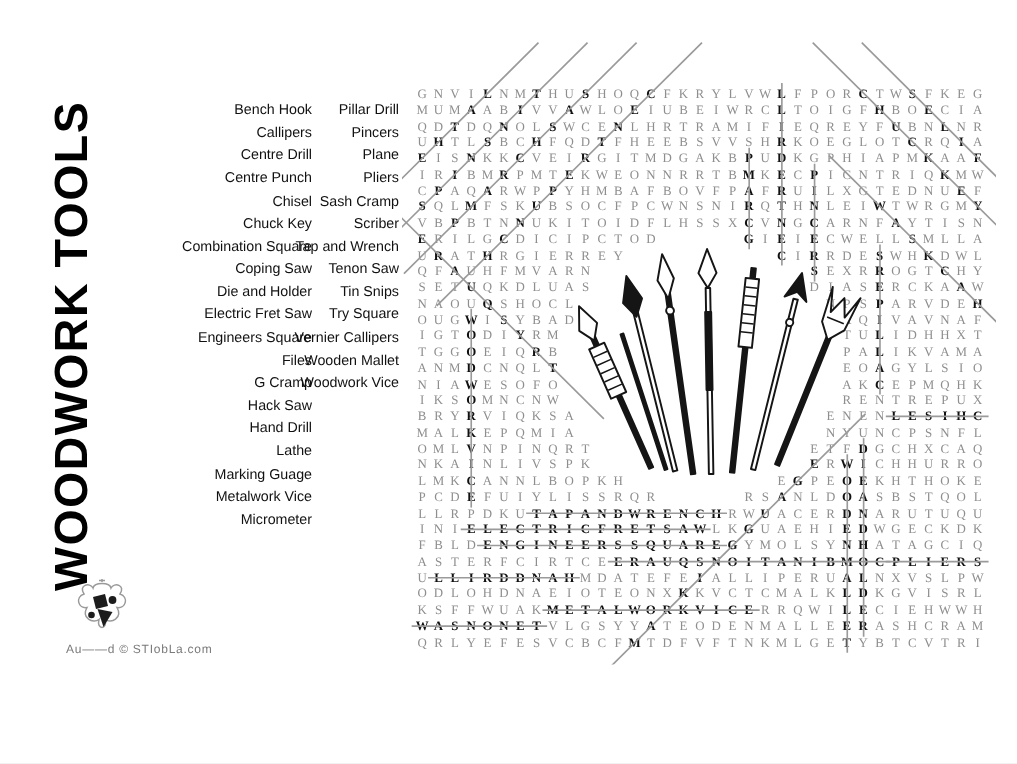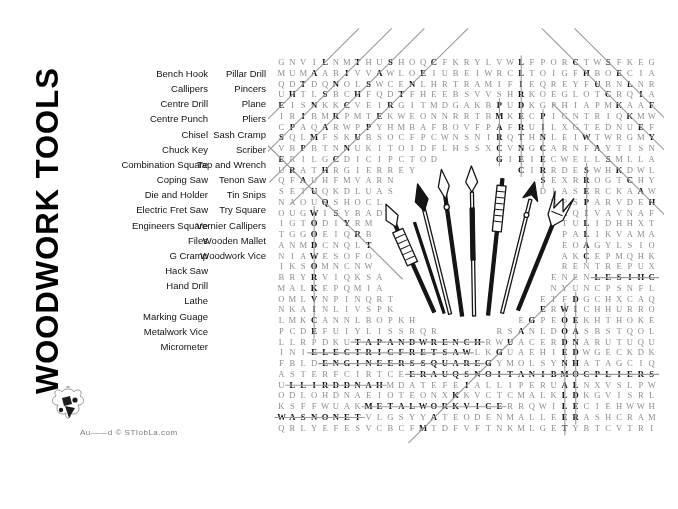--- a/index.html
+++ b/index.html
@@ -16,21 +16,21 @@
   
   #grid{position:absolute;left:276px;top:57px;display:grid;
         grid-template-columns:repeat(35,10.9px);grid-auto-rows:10.76px;}
   .cell{font-family:"Liberation Serif",serif;font-size:8.6px;line-height:10.76px;
         text-align:center;color:#8e8e8e;}
   .cell.hit{color:#101010;font-weight:bold;}
   
   #strokes,#art{position:absolute;left:0;top:0;pointer-events:none;}
   
   #wm-text{position:absolute;left:44px;top:428px;font-size:8px;color:#7a7a7a;
-           letter-spacing:0.5px;filter:blur(0.4px);margin-left:36px;}
+           letter-spacing:0.5px;filter:blur(0.4px);}
   #crest{position:absolute;left:48px;top:386px;}
 </style>
 </head>
 <body>
 
 <div id="page">
 
   <div id="title">WOODWORK TOOLS</div>
 
   <div id="col1" class="wordcol">

